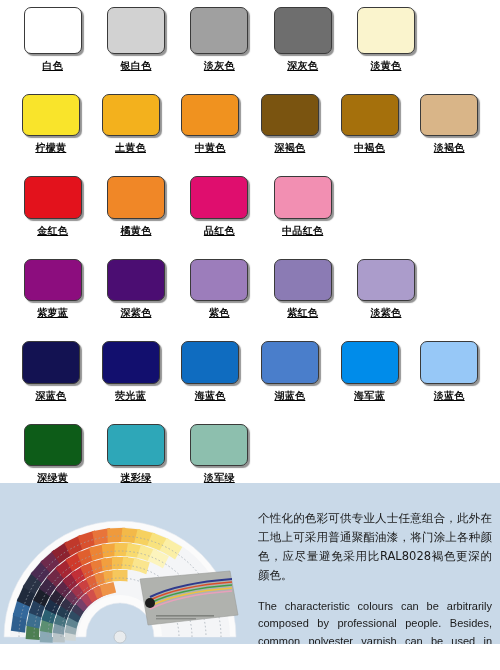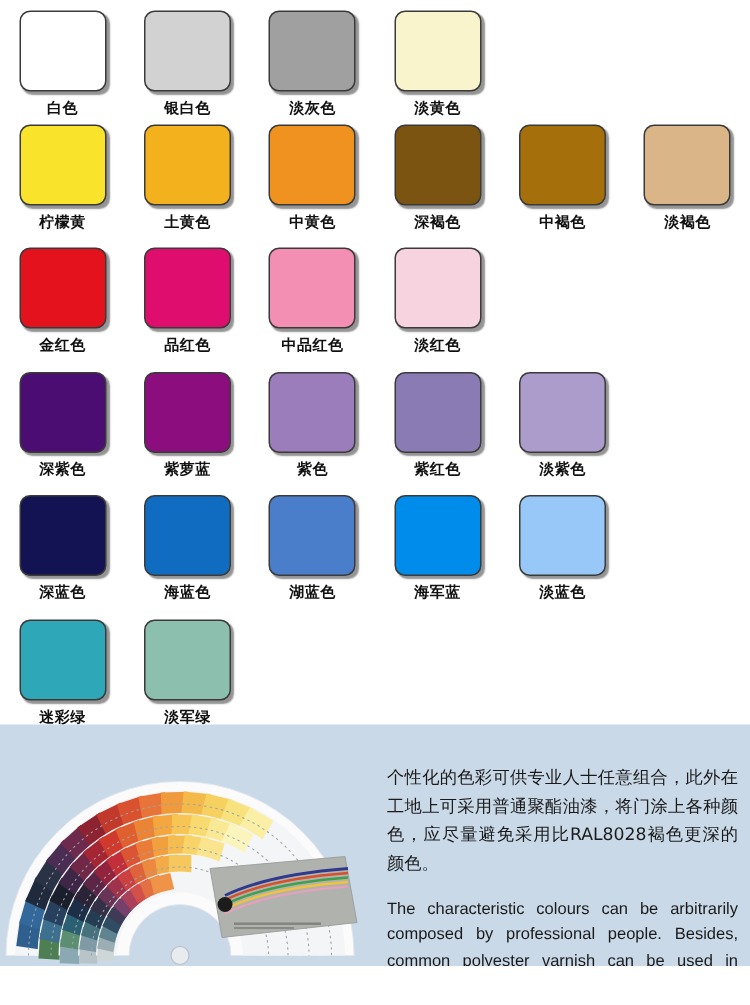--- a/index.html
+++ b/index.html
@@ -22,21 +22,22 @@
     left: 0;
     top: 0;
     width: 500px;
     height: 483px;
     background: #ffffff;
   }
   .swatch-row {
     display: flex;
     width: 500px;
     height: 82.5px;
-    padding: 0;
+    padding: 11px;
+    text-decoration: underline;
   }
   .swatch-row:first-child { padding-top: 7px; }
   .swatch-cell {
     width: 83.33px;
     display: flex;
     flex-direction: column;
     align-items: center;
   }
   .swatch-chip {
     width: 58px;
@@ -113,20 +114,24 @@
       </div>
       <div class="swatch-cell">
         <div class="swatch-chip" style="background: rgb(210, 210, 210);"></div>
         <div class="swatch-label">银白色</div>
       </div>
       <div class="swatch-cell">
         <div class="swatch-chip" style="background: rgb(160, 160, 160);"></div>
         <div class="swatch-label">淡灰色</div>
       </div>
       <div class="swatch-cell">
+        <div class="swatch-chip" style="background: rgb(110, 110, 110);"></div>
+        <div class="swatch-label">深灰色</div>
+      </div>
+      <div class="swatch-cell">
         <div class="swatch-chip" style="background: rgb(250, 244, 205);"></div>
         <div class="swatch-label">淡黄色</div>
       </div>
     </div>
     <div class="swatch-row">
       <div class="swatch-cell">
         <div class="swatch-chip" style="background: rgb(249, 228, 43);"></div>
         <div class="swatch-label">柠檬黄</div>
       </div>
       <div class="swatch-cell">
@@ -149,77 +154,85 @@
         <div class="swatch-chip" style="background: rgb(217, 181, 136);"></div>
         <div class="swatch-label">淡褐色</div>
       </div>
     </div>
     <div class="swatch-row">
       <div class="swatch-cell">
         <div class="swatch-chip" style="background: rgb(227, 18, 28);"></div>
         <div class="swatch-label">金红色</div>
       </div>
       <div class="swatch-cell">
+        <div class="swatch-chip" style="background: rgb(240, 135, 39);"></div>
+        <div class="swatch-label">橘黄色</div>
+      </div>
+      <div class="swatch-cell">
         <div class="swatch-chip" style="background: rgb(223, 14, 110);"></div>
         <div class="swatch-label">品红色</div>
       </div>
       <div class="swatch-cell">
         <div class="swatch-chip" style="background: rgb(242, 143, 178);"></div>
         <div class="swatch-label">中品红色</div>
       </div>
-      <div class="swatch-cell">
-        <div class="swatch-chip" style="background: rgb(247, 211, 224);"></div>
-        <div class="swatch-label">淡红色</div>
-      </div>
-    </div>
-    <div class="swatch-row">
+    </div>
+    <div class="swatch-row">
+      <div class="swatch-cell">
+        <div class="swatch-chip" style="background: rgb(140, 13, 126);"></div>
+        <div class="swatch-label">紫萝蓝</div>
+      </div>
       <div class="swatch-cell">
         <div class="swatch-chip" style="background: rgb(75, 13, 114);"></div>
         <div class="swatch-label">深紫色</div>
       </div>
       <div class="swatch-cell">
-        <div class="swatch-chip" style="background: rgb(140, 13, 126);"></div>
-        <div class="swatch-label">紫萝蓝</div>
-      </div>
-      <div class="swatch-cell">
         <div class="swatch-chip" style="background: rgb(156, 125, 187);"></div>
         <div class="swatch-label">紫色</div>
       </div>
       <div class="swatch-cell">
         <div class="swatch-chip" style="background: rgb(139, 123, 180);"></div>
         <div class="swatch-label">紫红色</div>
       </div>
       <div class="swatch-cell">
         <div class="swatch-chip" style="background: rgb(171, 156, 203);"></div>
         <div class="swatch-label">淡紫色</div>
       </div>
     </div>
     <div class="swatch-row">
       <div class="swatch-cell">
         <div class="swatch-chip" style="background: rgb(19, 18, 82);"></div>
         <div class="swatch-label">深蓝色</div>
       </div>
       <div class="swatch-cell">
+        <div class="swatch-chip" style="background: rgb(18, 15, 110);"></div>
+        <div class="swatch-label">荧光蓝</div>
+      </div>
+      <div class="swatch-cell">
         <div class="swatch-chip" style="background: rgb(15, 108, 192);"></div>
         <div class="swatch-label">海蓝色</div>
       </div>
       <div class="swatch-cell">
         <div class="swatch-chip" style="background: rgb(74, 126, 203);"></div>
         <div class="swatch-label">湖蓝色</div>
       </div>
       <div class="swatch-cell">
         <div class="swatch-chip" style="background: rgb(0, 140, 234);"></div>
         <div class="swatch-label">海军蓝</div>
       </div>
       <div class="swatch-cell">
         <div class="swatch-chip" style="background: rgb(151, 200, 247);"></div>
         <div class="swatch-label">淡蓝色</div>
       </div>
     </div>
     <div class="swatch-row">
+      <div class="swatch-cell">
+        <div class="swatch-chip" style="background: rgb(13, 92, 24);"></div>
+        <div class="swatch-label">深绿黄</div>
+      </div>
       <div class="swatch-cell">
         <div class="swatch-chip" style="background: rgb(46, 167, 184);"></div>
         <div class="swatch-label">迷彩绿</div>
       </div>
       <div class="swatch-cell">
         <div class="swatch-chip" style="background: rgb(141, 191, 174);"></div>
         <div class="swatch-label">淡军绿</div>
       </div>
     </div>
   </div>

